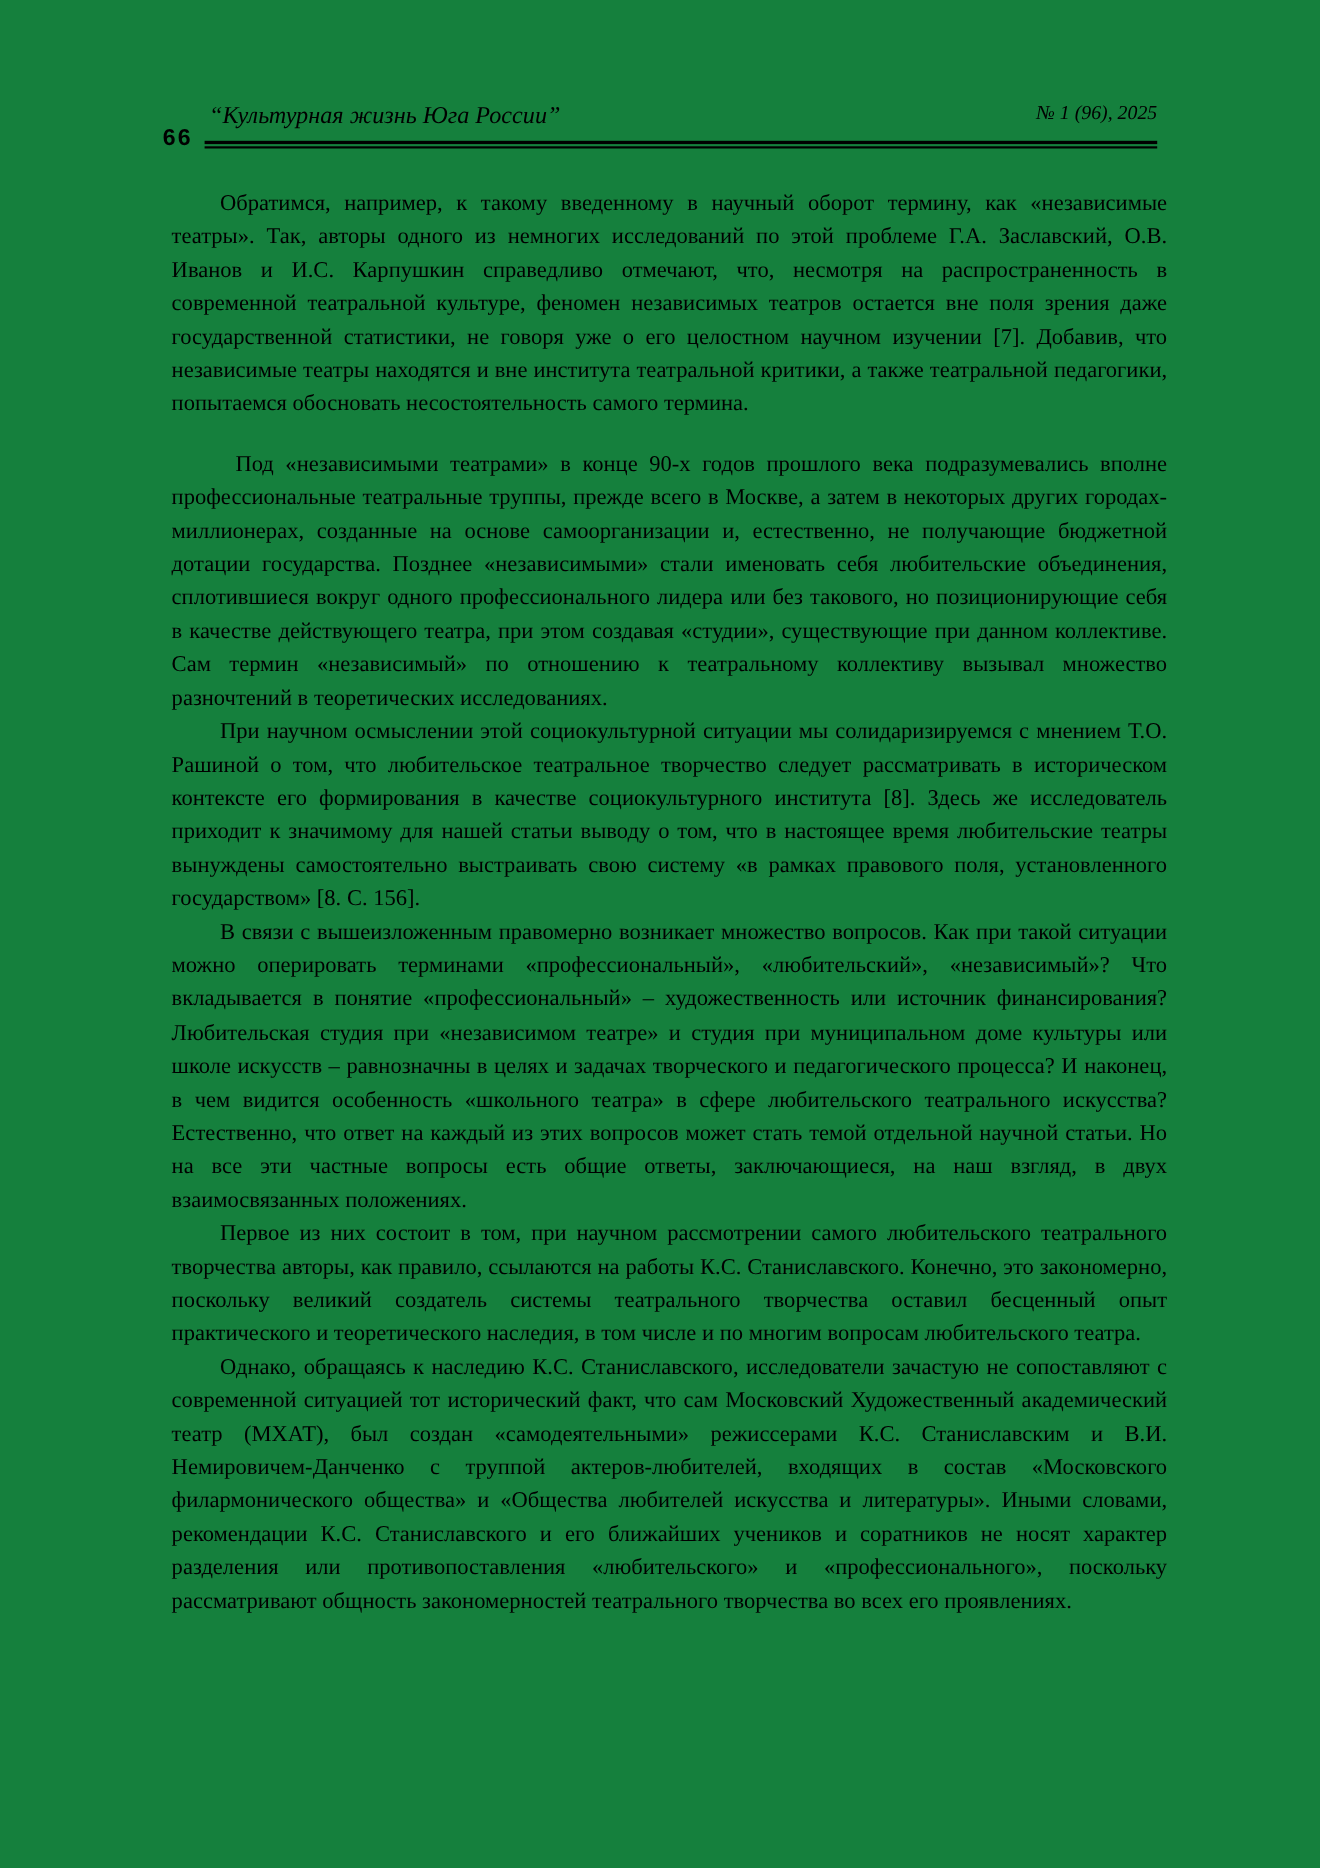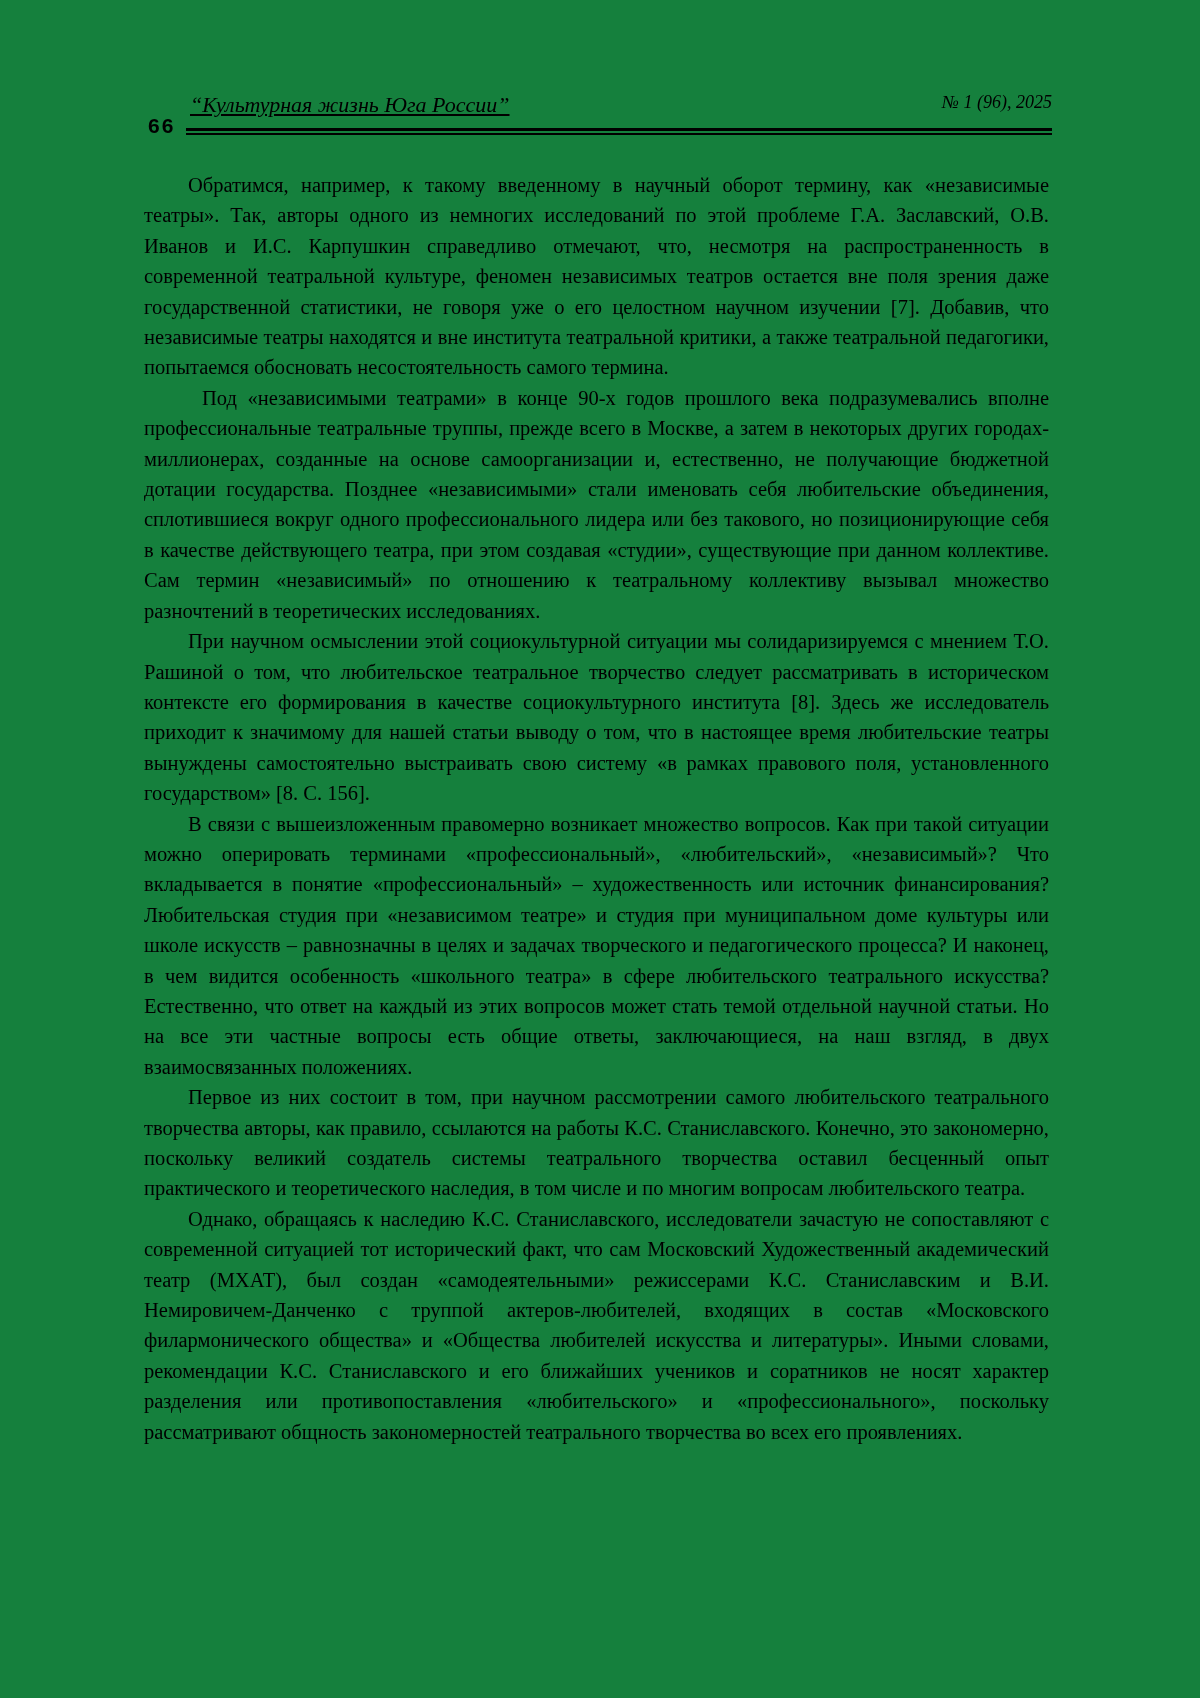--- a/index.html
+++ b/index.html
@@ -33,21 +33,20 @@
     font-size: 21px;
     letter-spacing: 2px;
   }
   .journal-title {
     position: absolute;
     left: 42px;
     top: 0px;
     font-style: italic;
     font-size: 22px;
     white-space: nowrap;
-    text-decoration: underline;
   }
   .issue-info {
     position: absolute;
     right: 0px;
     top: 0px;
     font-style: italic;
     font-size: 18px;
     white-space: nowrap;
   }
   .rule-wrap {
@@ -65,34 +64,35 @@
     height: 2px;
   }
   .rule-thin {
     height: 2px;
     background: #000;
     width: 100%;
   }
   .content {
     position: absolute;
     top: 170px;
-    left: 144px;
+    left: 156px;
     width: 905px;
   }
   p.para {
     margin: 0;
     text-align: justify;
     text-justify: inter-word;
     font-size: 20.5px;
     line-height: 30.4px;
     text-indent: 44px;
     hyphens: manual;
   }
   p.para.indent-wide {
     text-indent: 58px;
+    margin-top: 24px;
   }
 </style>
 </head>
 <body>
 
 <div class="page">
 
   <div class="header">
     <div class="page-number">66</div>
     <div class="journal-title">“Культурная жизнь Юга России”</div>

